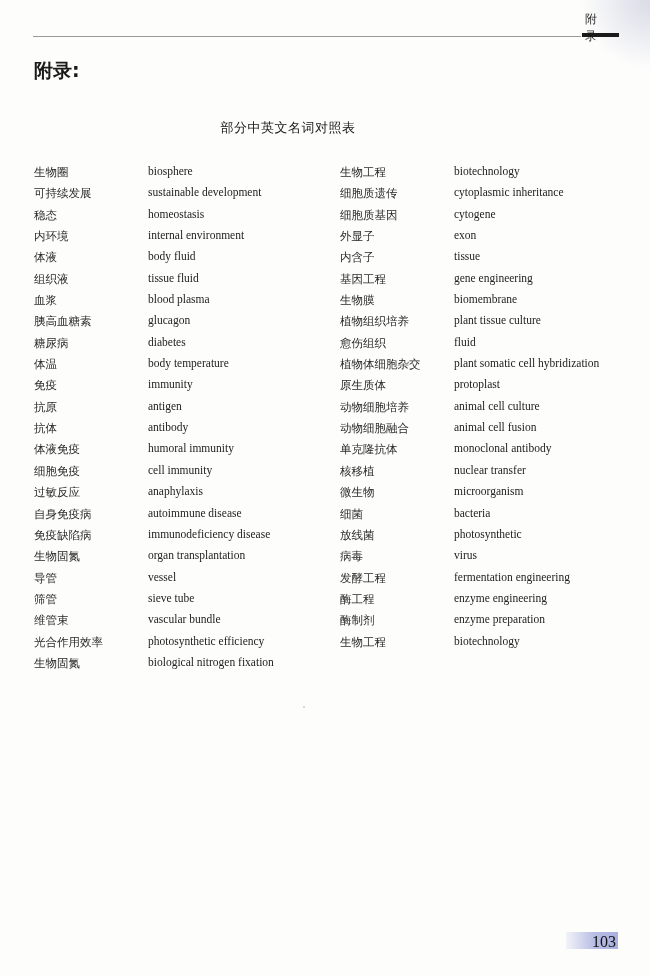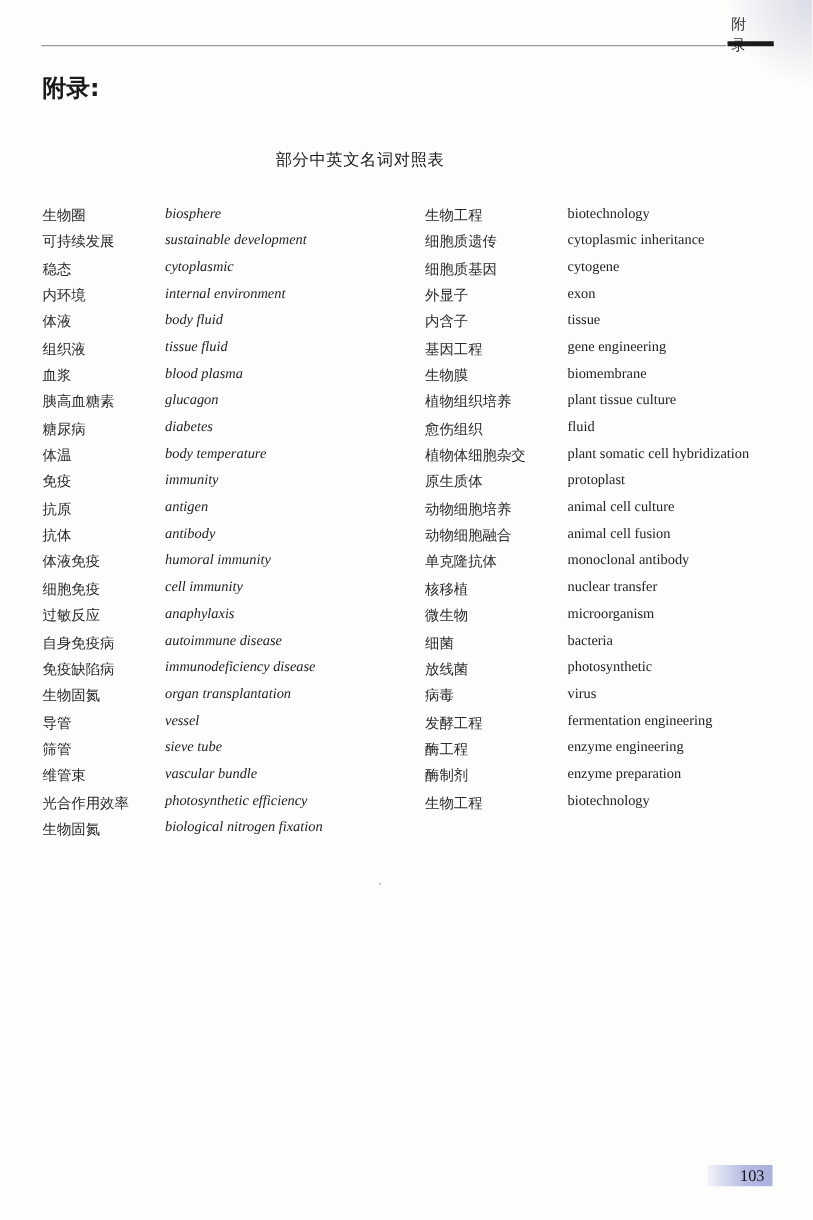--- a/index.html
+++ b/index.html
@@ -44,32 +44,32 @@
     height:21.35px; position:relative; white-space:nowrap;
   }
   .zh {
     position:absolute; left:0; top:1px;
     font-family:"DejaVu Sans", sans-serif; font-size:11.5px; color:#2a2a2a;
   }
   .en {
     position:absolute; top:1px; font-size:11.5px; color:#222;
     font-family:"Liberation Serif", "DejaVu Serif", serif;
   }
-  .col-left .en { left:98px;font-style:italic; }
+  .col-left .en { left:114px; }
   .col-right .en { left:114px; }
   .dot {
     position:absolute; width:2px; height:2px; background:#ccc; border-radius:1px;
   }
   .page-num-box {
     position:absolute; left:566px; top:932px; width:52px; height:17px;
     background: linear-gradient(to right, rgba(200,205,235,0.2), #b8bde4 55%, #aab0de);
   }
   .page-num {
     position:absolute; left:592px; top:933px;
-    font-family:"Liberation Serif", serif; font-size:13px; color:#111;
+    font-family:"Liberation Serif", serif; font-size:16px; color:#111;
   }
 </style>
 </head>
 <body>
 
 <div class="corner-shade"></div>
 
 <div class="running-head">附 录</div>
 <div class="header-line"></div>
 <div class="header-bar"></div>
@@ -82,21 +82,21 @@
       <div class="row">
         <span class="zh">生物圈</span>
         <span class="en">biosphere</span>
       </div>
       <div class="row">
         <span class="zh">可持续发展</span>
         <span class="en">sustainable development</span>
       </div>
       <div class="row">
         <span class="zh">稳态</span>
-        <span class="en">cytoplasmic</span>
+        <span class="en">homeostasis</span>
       </div>
       <div class="row">
         <span class="zh">内环境</span>
         <span class="en">internal environment</span>
       </div>
       <div class="row">
         <span class="zh">体液</span>
         <span class="en">body fluid</span>
       </div>
       <div class="row">

